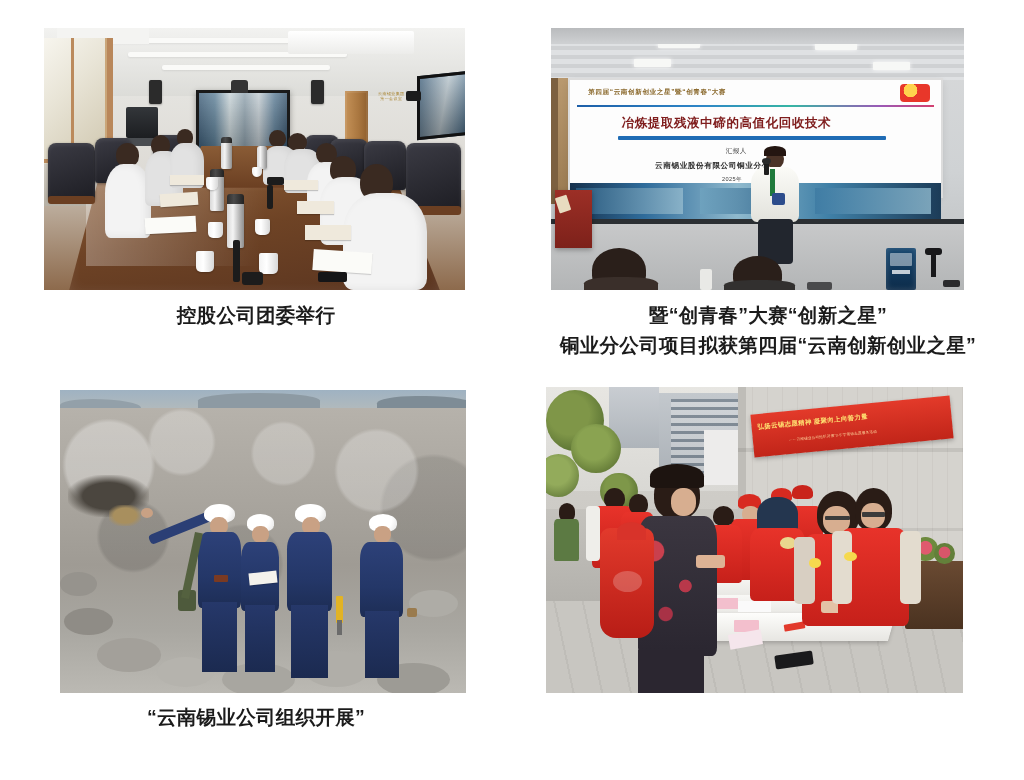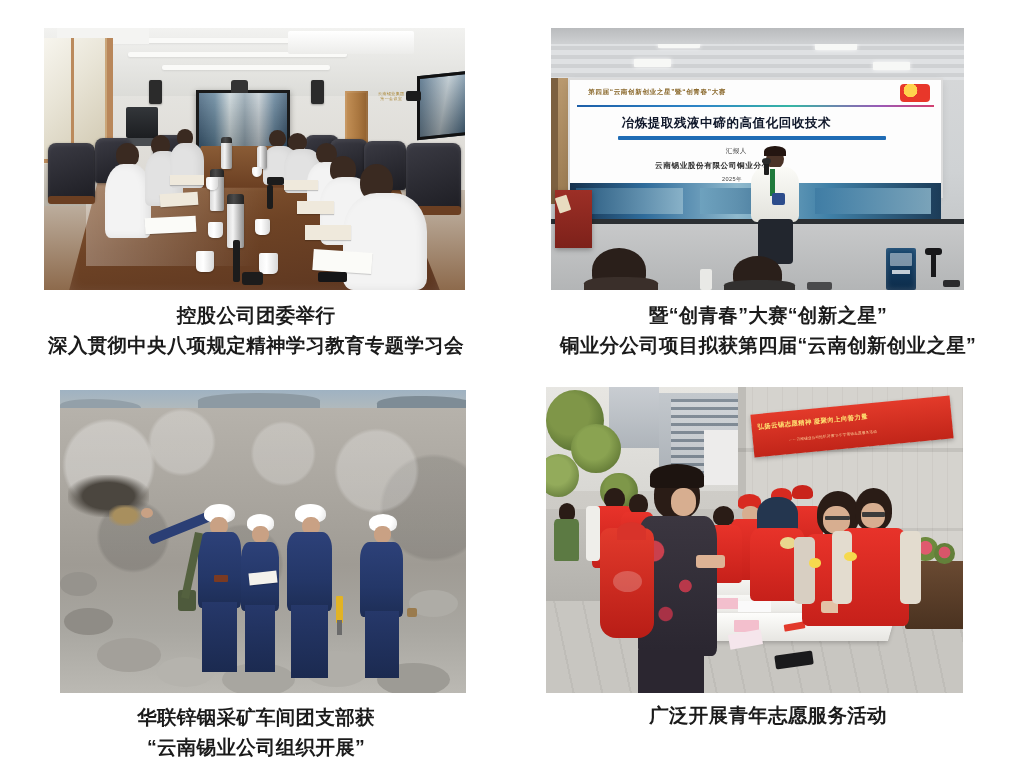--- a/index.html
+++ b/index.html
@@ -89,21 +89,21 @@
 
   
   .p2 { width:100%; height:100%; background: linear-gradient(180deg,#d9dadb 0%,#cfd2d4 55%,#b9bcbe 100%); }
   .p2-ceiling { left:0; top:0; width:100%; height:20%;
      background: repeating-linear-gradient(180deg,#cfd1d3 0 4px,#dfe1e3 4px 9px); }
   .p2-ceil-light { background:#f7f8f6; border-radius:1px; box-shadow:0 0 4px rgba(255,255,255,.9); }
   .p2-wallL { background: linear-gradient(180deg,#b9996f,#9a7a51); }
   .p2-screen { background:#fdfdfd; box-shadow:0 0 0 2px #dcdcdc, 0 2px 8px rgba(0,0,0,.15); overflow:hidden; }
   .p2-hdr-rule { background: linear-gradient(90deg,#1d5fa8 0%,#2e86c7 35%,#36b5a4 60%,#9b59b6 85%,#d3406f 100%); height:2px; }
   .p2-slide-head { color:#8c6b2f; font-size:6.6px; letter-spacing:.6px; white-space:nowrap; font-weight:700; }
-  .p2-slide-title { color:#0f172a; font-size:12.5px; font-weight:800; letter-spacing:.6px; white-space:nowrap; }
+  .p2-slide-title { color:#7f1d1d; font-size:12.5px; font-weight:800; letter-spacing:.6px; white-space:nowrap; }
   .p2-title-bar { background:#1f6cb5; height:4px; border-radius:1px; }
   .p2-slide-sub { color:#2a2a2a; font-size:6.6px; white-space:nowrap; letter-spacing:.5px; }
   .p2-slide-sub2 { color:#2a2a2a; font-size:7.6px; white-space:nowrap; letter-spacing:.6px; font-weight:700;}
   .p2-slide-date { color:#3a3a3a; font-size:5.6px; white-space:nowrap; letter-spacing:.4px;}
   .p2-logo { background: radial-gradient(circle at 35% 35%, #ffd34d 0 30%, #e8372a 31% 100%); border-radius:4px; }
   .p2-slide-foot { background: linear-gradient(90deg,#17324e 0%,#2f6c9b 20%,#8fb9cd 45%,#3f7fa6 70%,#1c3c58 100%); }
   .p2-stage { background: linear-gradient(180deg,#c9cacb,#b3b5b6); }
   .p2-podium { background: linear-gradient(180deg,#9c2f26,#7d211a); box-shadow:0 2px 5px rgba(0,0,0,.3);}
   .p2-speaker-shirt { background: linear-gradient(180deg,#fbfbf7,#e2e2dc); border-radius:30% 30% 12% 12%; }
   .p2-speaker-pants { background:#22262e; border-radius:4px; }
@@ -247,21 +247,20 @@
         <div class="ph notebook" style="left:30%; top:56%; width:8%; height:4%;"></div>
         <div class="ph notebook" style="left:57%; top:58%; width:8%; height:4%;"></div>
         <div class="ph notebook" style="left:60%; top:66%; width:9%; height:5%;"></div>
         <div class="ph notebook" style="left:62%; top:75%; width:11%; height:6%;"></div>
         <div class="ph paper" style="left:64%; top:85%; width:14%; height:8%; transform:rotate(4deg);"></div>
         <div class="ph" style="left:65%; top:93%; width:7%; height:4%; background:#151517; border-radius:2px;"></div>
       </div>
     </div>
     <div class="caption" style="left:-44px; top:272px; width:512px;">
       <span class="line">控股公司团委举行</span>
-      <span class="line">深入贯彻中央八项规定精神学习教育专题学习会</span>
     </div>
   </div>
 
   <div class="cell" style="left:551px; top:28px; width:413px; height:262px;">
     <div class="photo-frame" style="left:0; top:0; width:413px; height:262px;">
       <div class="p2">
         <div class="ph p2-ceiling"></div>
         <div class="ph p2-ceil-light" style="left:26%; top:4%; width:10%; height:3.5%;"></div>
         <div class="ph p2-ceil-light" style="left:44%; top:2%; width:11%; height:3%;"></div>
         <div class="ph p2-ceil-light" style="left:64%; top:5%; width:10%; height:3.5%;"></div>
@@ -382,21 +381,20 @@
         <div class="ph" style="left:68.2%; top:76%; width:1.2%; height:5%; background:#6b6b6b;"></div>
 
         <div class="ph p3-helmet" style="left:76%; top:41%; width:7%; height:6%;"></div>
         <div class="ph p3-face" style="left:77.4%; top:45%; width:4.2%; height:5.6%;"></div>
         <div class="ph p3-worker-body" style="left:74%; top:50%; width:10.5%; height:25%;"></div>
         <div class="ph p3-worker-legs" style="left:75%; top:73%; width:8.5%; height:22%;"></div>
         <div class="ph" style="left:85.5%; top:72%; width:2.5%; height:3%; background:#9a7b4e; border-radius:2px;"></div>
       </div>
     </div>
     <div class="caption" style="left:-60px; top:312px; width:512px;">
-      <span class="line">华联锌铟采矿车间团支部获</span>
       <span class="line">“云南锡业公司组织开展”</span>
     </div>
   </div>
 
   <div class="cell" style="left:546px; top:387px; width:417px; height:306px;">
     <div class="photo-frame" style="left:0; top:0; width:417px; height:306px;">
       <div class="p4">
 
         <div class="ph" style="left:0; top:0; width:100%; height:34%; background:linear-gradient(180deg,#e7e6e2,#d9d8d4);"></div>
         <div class="ph p4-building" style="left:15%; top:0; width:12%; height:20%;"></div>
@@ -483,18 +481,15 @@
         <div class="ph" style="left:25%; top:25%; width:13%; height:8%; background:#1d1410; border-radius:50% 50% 10% 10%;"></div>
         <div class="ph p4-face" style="left:30%; top:33%; width:6%; height:9%;"></div>
         <div class="ph p4-coat" style="left:22%; top:42%; width:19%; height:46%;"></div>
         <div class="ph p4-backpack" style="left:13%; top:46%; width:13%; height:36%;"></div>
         <div class="ph" style="left:17%; top:44%; width:7%; height:6%; background:#d8332a; border-radius:50% 50% 0 0;"></div>
         <div class="ph" style="left:16%; top:60%; width:7%; height:7%; background:rgba(255,255,255,.22); border-radius:50%;"></div>
         <div class="ph" style="left:36%; top:55%; width:7%; height:4%; background:#ddb395; border-radius:3px;"></div>
         <div class="ph" style="left:22%; top:86%; width:16%; height:14%; background:#2b2630;"></div>
       </div>
     </div>
-    <div class="caption" style="left:-34px; top:313px; width:512px;">
-      <span class="line">广泛开展青年志愿服务活动</span>
-    </div>
   </div>
 
 </div>
 
 </body></html>

